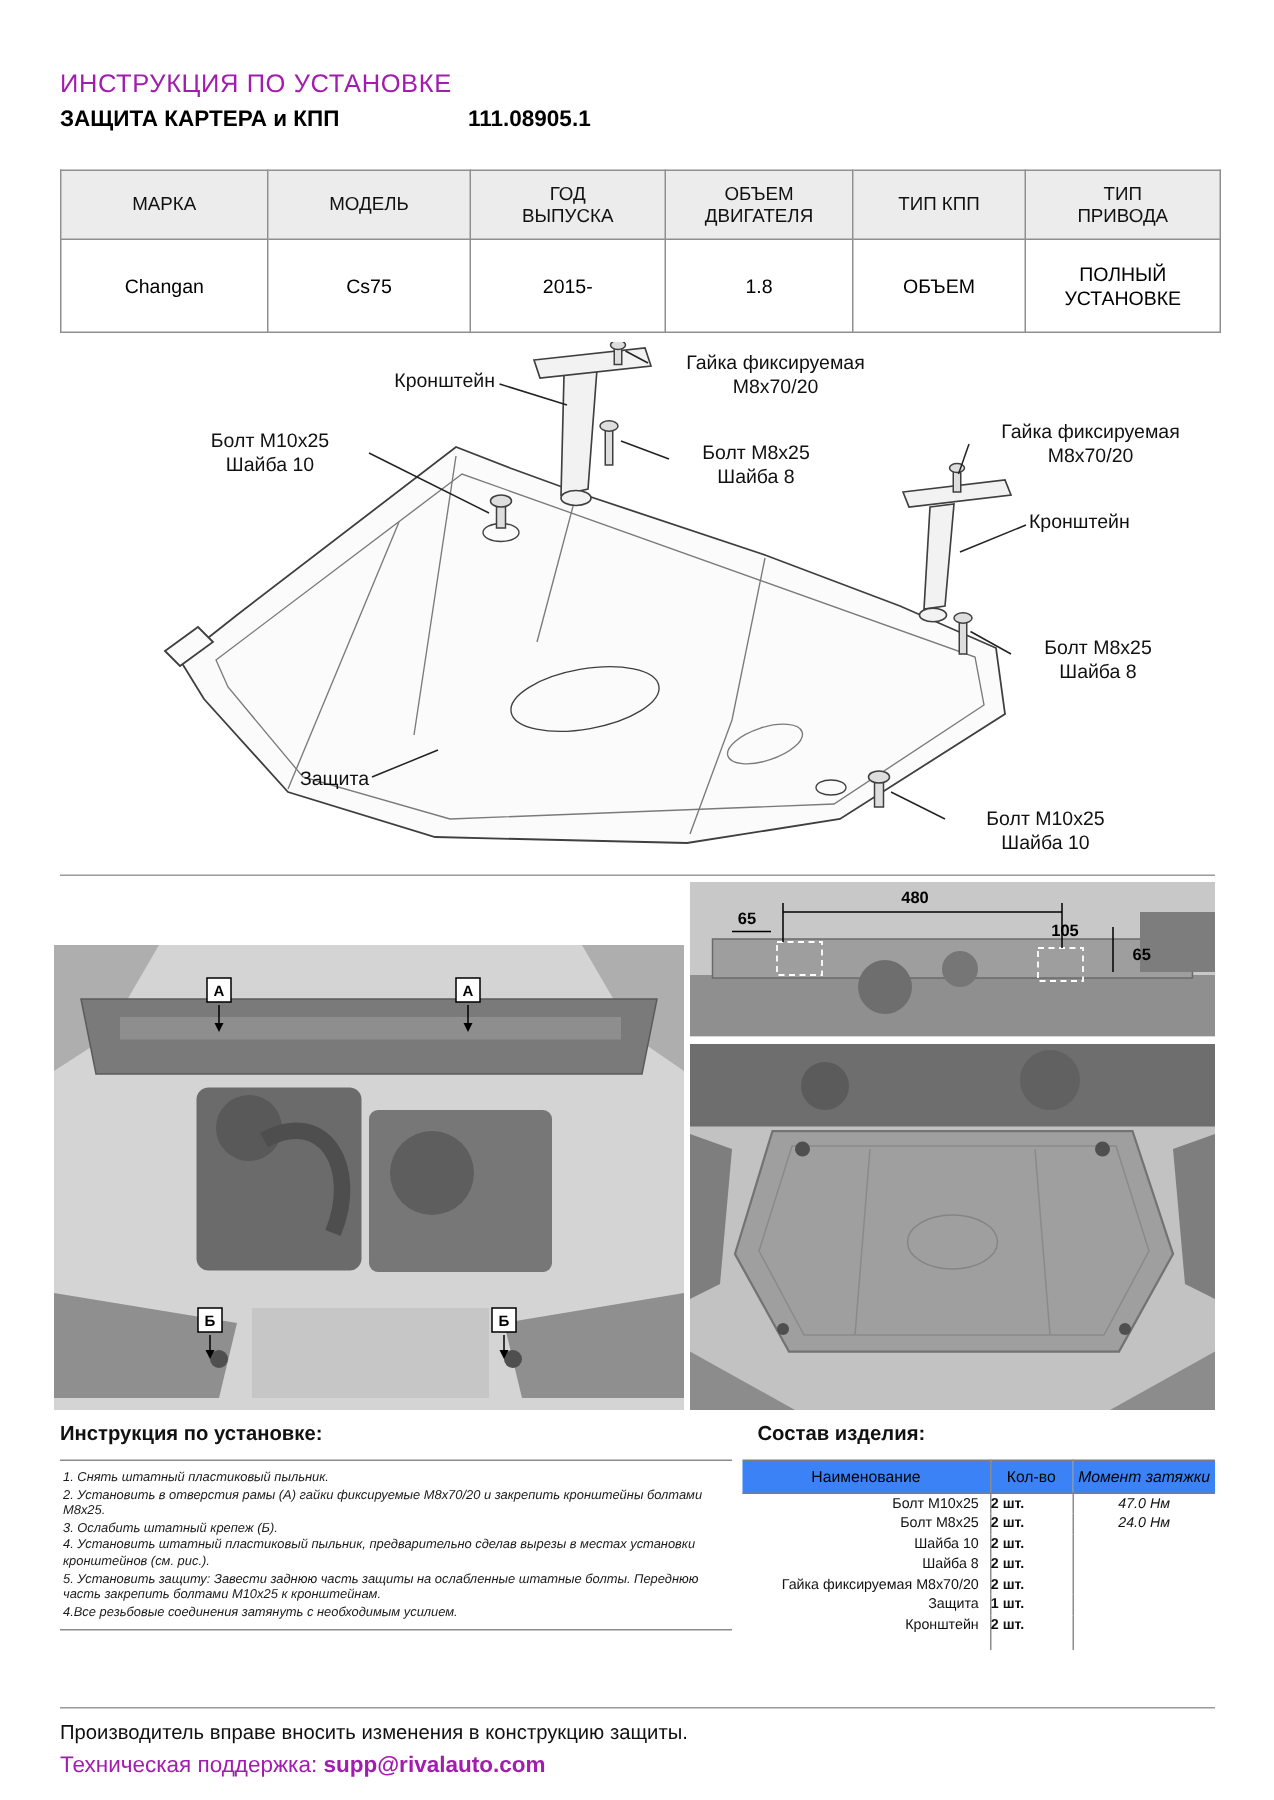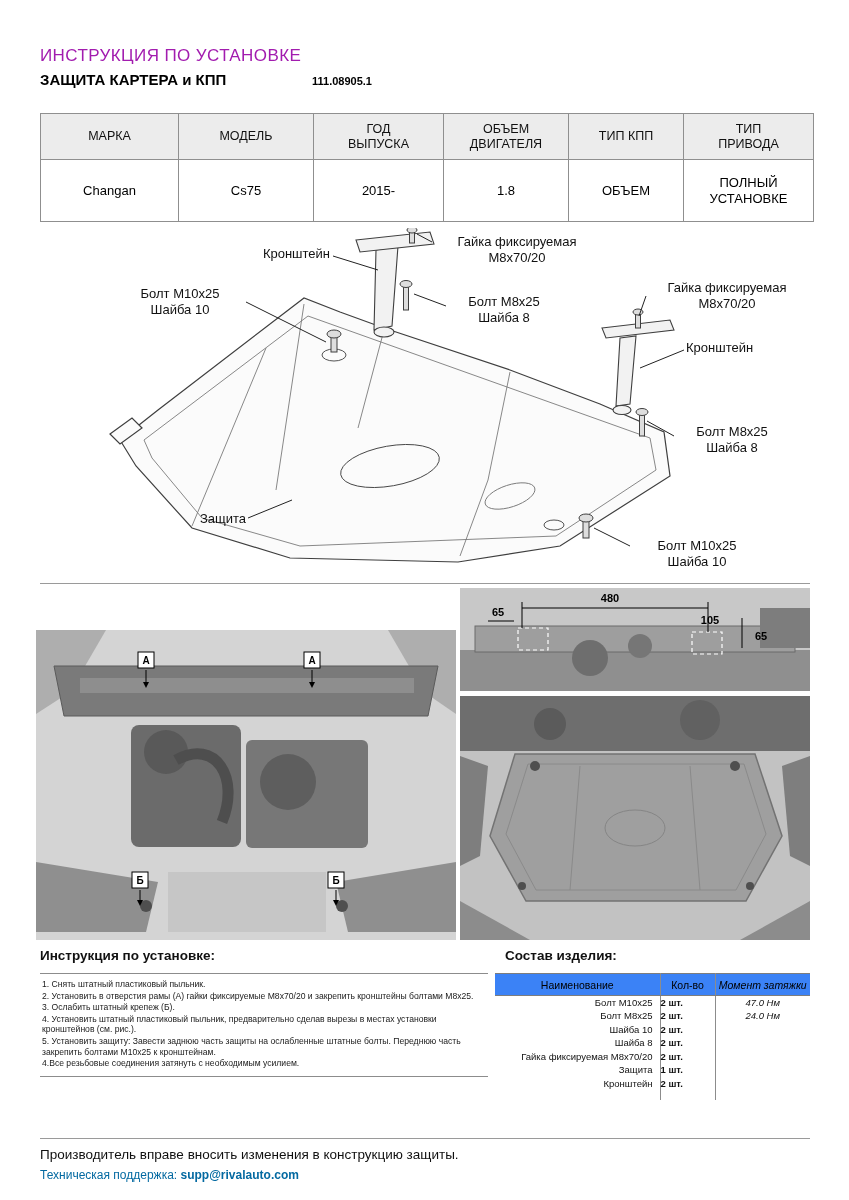--- a/index.html
+++ b/index.html
@@ -5,21 +5,21 @@
   * { margin:0; padding:0; box-sizing:border-box; }
   html,body { width:849px; height:1200px; background:#ffffff; overflow:hidden;
     font-family:"Liberation Sans","DejaVu Sans",sans-serif; color:#000; }
   .page { position:absolute; inset:0; width:849px; height:1200px; background:#fff; }
 
   
   .doc-header { position:absolute; left:40px; top:46px; width:770px; }
   .h-line1 { font-size:17px; letter-spacing:.4px; color:#a21caf; }
   .h-line2-row { display:flex; margin-top:5px; align-items:baseline; }
   .h-line2 { font-size:15px; font-weight:bold; width:272px; }
-  .h-pn { font-size:11px; font-weight:bold; }
+  .h-pn { font-size:15px; font-weight:bold; }
 
   
   table.spec { position:absolute; left:40px; top:113px; width:770px; border-collapse:collapse; table-layout:fixed; }
   table.spec th, table.spec td { border:1px solid #8f8f8f; text-align:center; vertical-align:middle; white-space:pre-line; }
   table.spec th { background:#ececec; font-weight:normal; font-size:12.5px; height:46px; line-height:15px; color:#111; }
   table.spec td { font-size:13px; height:62px; line-height:16px; }
 
   
   .diagram { position:absolute; left:40px; top:228px; width:770px; height:352px; }
   .diagram svg { position:absolute; left:0; top:0; }
@@ -31,40 +31,40 @@
   .photo { position:absolute; }
   svg text { font-family:"Liberation Sans","DejaVu Sans",sans-serif; }
   .dim { font-size:11px; fill:#000; font-weight:bold; }
   .marker-txt { font-size:10px; font-weight:bold; fill:#000; }
 
   
   .bottom { position:absolute; left:40px; top:948px; width:770px; height:170px; }
   .sec-title { font-size:13.5px; font-weight:bold; color:#111; }
   .instructions { position:absolute; left:0; top:0; width:448px; }
   .steps-box { margin-top:10px; border-top:1px solid #8c8c8c; border-bottom:1px solid #8c8c8c; padding:5px 2px 6px 2px; }
-  .step { font-size:8.6px; line-height:10.6px; color:#1a1a1a; margin-bottom:1px; }
+  .step { font-size:8.6px; line-height:10.6px; color:#1a1a1a; margin-bottom:1px;font-style:italic; }
 
   .parts { position:absolute; left:455px; top:0; width:315px; }
   table.parts-table { margin-top:10px; width:315px; border-collapse:collapse; table-layout:fixed; }
   table.parts-table th { background:#3b82f6; font-weight:normal; font-size:10.5px; height:22px;
     border-top:1px solid #7d7d7d; border-bottom:1px solid #7d7d7d; text-align:center; }
   table.parts-table td { font-size:9.5px; height:13.5px; color:#111; }
   .col-name { width:165px; border-right:1px solid #8c8c8c; }
   .col-qty { width:55px; border-right:1px solid #8c8c8c; }
   .col-tq { width:95px;font-style:italic; }
   td.col-name { text-align:right; padding-right:7px; }
   td.col-qty { text-align:left;font-weight:bold; }
   td.col-tq { text-align:center;margin-left:28px; }
   tr.spacer td { height:10px; }
 
   
   .footer { position:absolute; left:40px; top:1138px; width:770px; }
   .f-rule { border-top:1px solid #9a9a9a; }
   .f1 { margin-top:8px; font-size:13.5px; color:#111; }
-  .f2 { margin-top:6px; font-size:12px; color:#0369a1; }
+  .f2 { margin-top:6px; font-size:15px; color:#a21caf; }
   .f2 .email { font-weight:bold; }
 </style>
 </head>
 <body>
 
 <div class="page">
 
   <div class="doc-header">
     <div class="h-line1">ИНСТРУКЦИЯ ПО УСТАНОВКЕ</div>
     <div class="h-line2-row">

